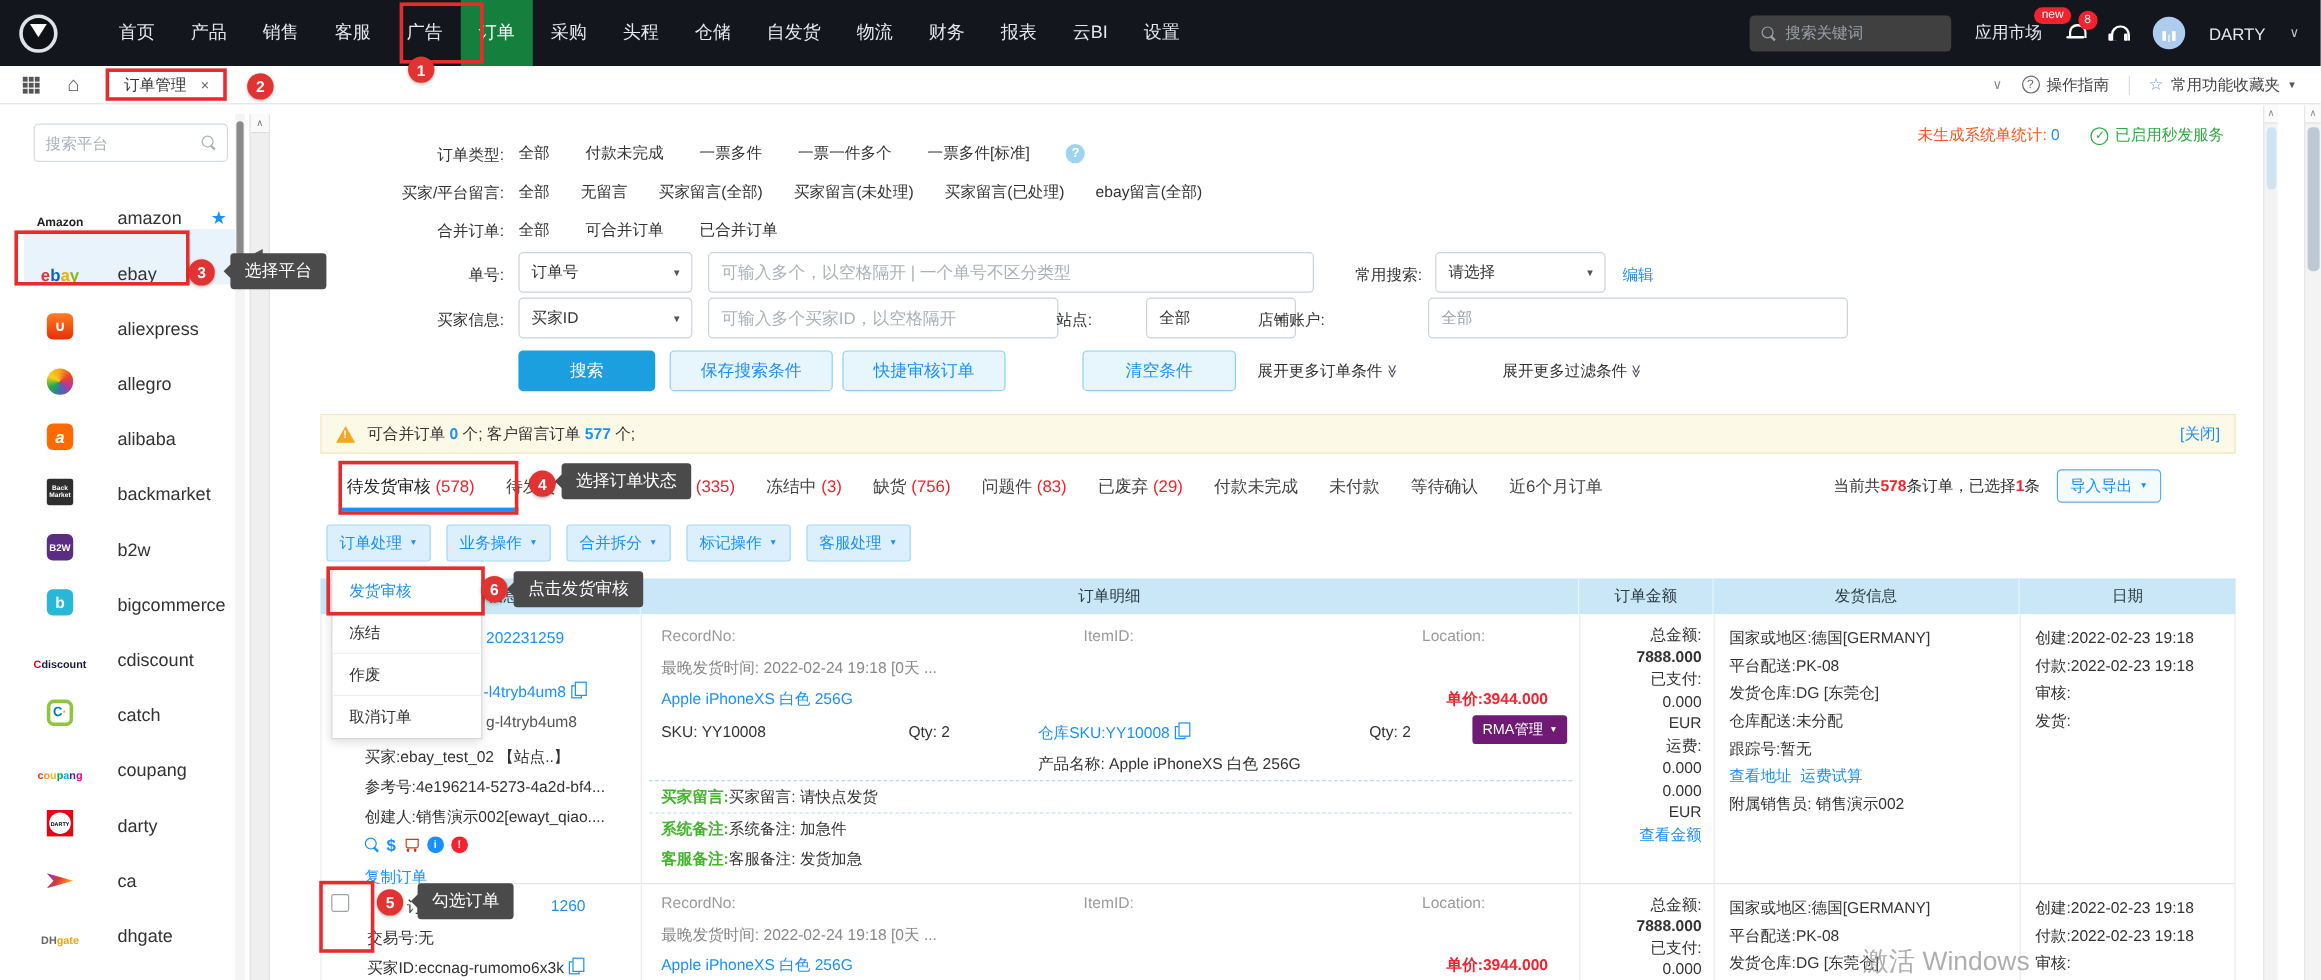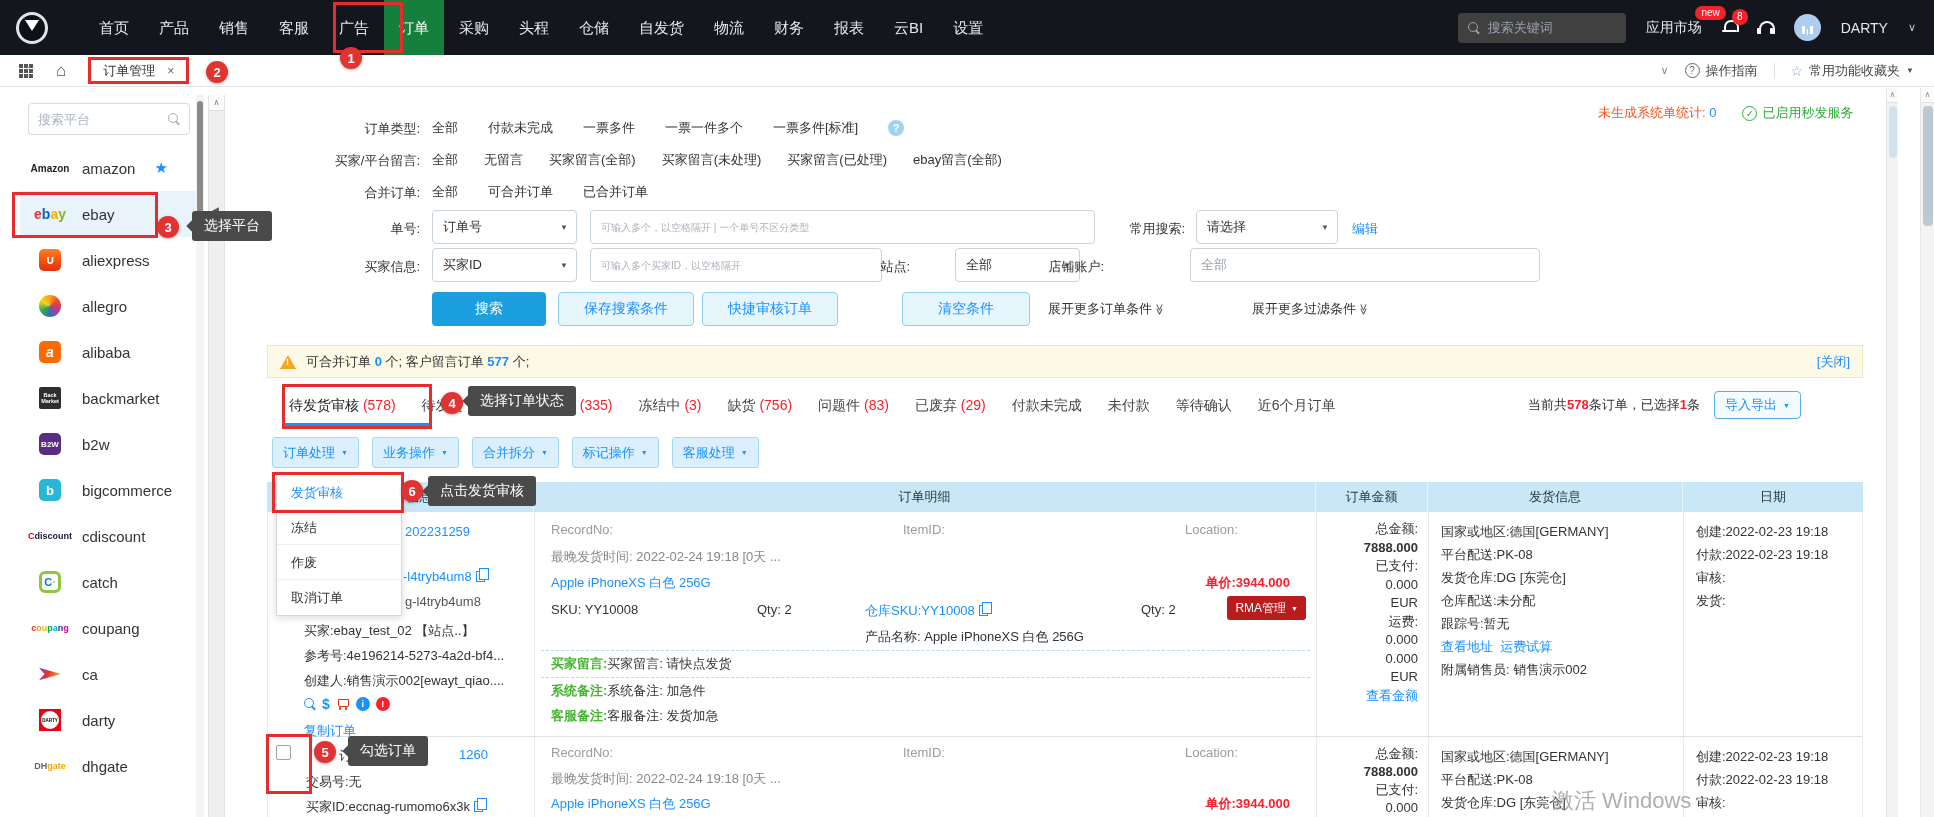--- a/index.html
+++ b/index.html
@@ -47,21 +47,21 @@
 .tabbar-right{margin-left:auto;display:flex;align-items:center;gap:16px;margin-right:20px;font-size:13px;color:#444}
 .qmark{display:inline-block;width:15px;height:15px;border:1px solid #666;border-radius:50%;font-size:10px;line-height:13px;text-align:center;color:#666}
 .vline{width:1px;height:16px;background:#ddd}
 .star-o{color:#7b9fd4;font-size:14px}
 .tiny-caret{font-size:8px;color:#555}
 
 .sidebar{position:absolute;left:20px;top:95px;width:176px;height:722px;background:#fff}
 .sb-search{margin:8px 6px 10px 8px;height:32px;border:1px solid #d5dbe1;border-radius:4px;display:flex;align-items:center;padding:0 9px;color:#aab2bb}
 .sb-search input{border:none;outline:none;flex:1;font-size:13px;color:#333;min-width:0}
 .sb-search input::placeholder{color:#aab2bb}
-.platform{display:flex;align-items:center;height:46px;padding:0 28px 0 6px;gap:8px;font-size:15px;color:#333;cursor:pointer}
+.platform{display:flex;align-items:flex-end;height:46px;padding:0 7px 0 6px;gap:24px;font-size:15px;color:#333;cursor:pointer}
 .platform.selected{background:#e8f3fb}
 .picon{width:48px;display:flex;justify-content:center;align-items:center;flex:0 0 auto}
 .fav-star{margin-left:auto;color:#1890ff;font-size:15px}
 .amz{font-weight:bold;font-size:10px;color:#222}
 .ebay-l span{font-weight:bold;font-size:14px}
 .sq{width:22px;height:22px;border-radius:5px;display:flex;align-items:center;justify-content:center;color:#fff;font-weight:bold}
 .ali-sq{background:linear-gradient(180deg,#ff7e26,#e62e04);font-size:12px}
 .allegro-c{width:22px;height:22px;border-radius:50%;background:conic-gradient(#f8a11b,#e8442c,#b5379b,#3b6fb5,#2ba84a,#f8d21b,#f8a11b)}
 .alibaba-sq{background:#ff6a00;font-size:14px;font-style:italic}
 .bm-sq{background:#2e2e2e;border-radius:2px;font-size:5.5px;line-height:6px;text-align:center}
@@ -85,21 +85,21 @@
 .stat1{color:#fa541c}
 .stat2{color:#2fab3d;display:flex;align-items:center;gap:5px}
 .ck{display:inline-block;width:15px;height:15px;border:1px solid #2fab3d;border-radius:50%;font-size:10px;line-height:13px;text-align:center;color:#2fab3d}
 
 .f-label{position:absolute;width:175px;text-align:right;color:#333;white-space:nowrap}
 .f-opts{position:absolute;display:flex;gap:30px;align-items:center;white-space:nowrap}
 .ol{cursor:pointer;color:#333}
 .help{display:inline-block;width:16px;height:16px;background:#9fd3f2;color:#fff;border-radius:50%;font-size:11px;line-height:16px;text-align:center;font-weight:bold}
 .selectbox{position:absolute;height:34px;border:1px solid #c9d3dc;border-radius:4px;background:#fff;display:flex;align-items:center;padding:0 22px 0 10px;cursor:pointer}
 .selectbox .caret{position:absolute;right:8px;font-size:8px;color:#555}
-.inputbox{position:absolute;height:34px;border:1px solid #c9d3dc;border-radius:4px;background:#fff;padding:0 10px;font-size:10px;color:#333;outline:none}
+.inputbox{position:absolute;height:34px;border:1px solid #c9d3dc;border-radius:4px;background:#fff;padding:0 10px;font-size:14px;color:#333;outline:none}
 .inputbox::placeholder{color:#a9b1ba}
 .fieldbox{position:absolute;height:34px;border:1px solid #c9d3dc;border-radius:4px;background:#fff;display:flex;align-items:center;padding:0 10px;color:#9aa2ab}
 
 .btn-solid{position:absolute;height:34px;background:#1b9fdf;color:#fff;border:none;border-radius:4px;font-size:14px;cursor:pointer;font-family:inherit}
 .btn-line{position:absolute;height:34px;background:#e7f6fd;color:#1890ff;border:1px solid #8fd0f2;border-radius:4px;font-size:14px;cursor:pointer;font-family:inherit}
 .expand-lnk{position:absolute;color:#333;cursor:pointer;white-space:nowrap}
 .dchev{display:inline-block;transform:rotate(90deg);color:#556;font-size:11px;margin-left:2px}
 
 .warnbar{position:absolute;left:267px;top:345px;width:1596px;height:33px;background:#fdf9e7;border:1px solid #f0e6c0;display:flex;align-items:center;gap:6px;padding:0 12px;white-space:nowrap}
 .tri{width:0;height:0;border-left:8px solid transparent;border-right:8px solid transparent;border-bottom:14px solid #f6a623;position:relative;margin-right:4px}
@@ -124,21 +124,21 @@
 .th{display:flex;align-items:center;justify-content:center;border-right:1px solid #e6f4fb;height:100%}
 .trow{position:absolute;left:267px;background:#fff;border-bottom:1px solid #e0e0e0;border-left:1px solid #ececec;border-right:1px solid #ececec}
 .col{position:absolute;top:0;height:100%;border-right:1px solid #ebebeb}
 .gray{color:#9b9b9b}
 .gray2{color:#888}
 .price{color:#f5222d}
 .glabel{color:#44b52e;font-weight:bold}
 .copy{display:inline-block;width:9px;height:11px;border:1px solid #1890ff;background:#fff;position:relative;margin-left:4px;vertical-align:-1px}
 .copy::before{content:"";position:absolute;left:2px;top:-4px;width:8px;height:10px;border:1px solid #1890ff;background:#fff}
 .cb{position:absolute;width:15px;height:15px;border:1px solid #9aa4ad;border-radius:2px;background:#fff;cursor:pointer}
-.rma{position:absolute;height:24px;padding:0 8px;background:#b91c1c;color:#fff;border:none;border-radius:3px;font-size:12px;display:flex;align-items:center;gap:5px;cursor:pointer;font-family:inherit}
+.rma{position:absolute;height:24px;padding:0 8px;background:#701a75;color:#fff;border:none;border-radius:3px;font-size:12px;display:flex;align-items:center;gap:5px;cursor:pointer;font-family:inherit}
 .msg-line{position:absolute;left:6px;right:6px;padding:4px 10px;border-top:1px dashed #bcd9ec;border-bottom:1px dashed #bcd9ec}
 .icon-strip{position:absolute;display:flex;align-items:center;gap:6px}
 .dollar{color:#1890ff;font-weight:bold;font-size:14px}
 .cart{position:relative;display:inline-block;width:14px;height:12px}
 .cart::before{content:"";position:absolute;left:2px;top:1px;width:9px;height:6px;border:1.5px solid #d4380d;border-radius:0 0 2px 2px}
 .cart::after{content:"";position:absolute;left:3px;top:9px;width:2.5px;height:2.5px;background:#d4380d;border-radius:50%;box-shadow:6px 0 #d4380d}
 .ic-circle{display:inline-block;width:14px;height:14px;border-radius:50%;color:#fff;font-size:9px;font-weight:bold;line-height:14px;text-align:center}
 .amt{position:absolute;top:0;right:0;left:0;text-align:right;padding:8px 10px 0 0;line-height:18.5px}
 .shipcol{padding:8px 0 0 12px;line-height:23px;white-space:nowrap}
 
@@ -295,31 +295,31 @@
         <span style="color:#d8c610">u</span>
         <span style="color:#00a650">p</span>
         <span style="color:#00aeef">a</span>
         <span style="color:#2e3192">n</span>
         <span style="color:#ec008c">g</span>
       </span>
     <span>coupang</span>
   </div>
   <div class="platform">
     <span class="picon">
-        <span class="ca-icon"></span>
-      </span>
-    <span>ca</span>
-  </div>
-  <div class="platform">
-    <span class="picon">
         <span class="darty-sq">
           <i>DARTY</i>
         </span>
       </span>
     <span>darty</span>
+  </div>
+  <div class="platform">
+    <span class="picon">
+        <span class="ca-icon"></span>
+      </span>
+    <span>ca</span>
   </div>
   <div class="platform">
     <span class="picon dhg">
         <span style="color:#666">DH</span>
         <span style="color:#f7a500">gate</span>
       </span>
     <span>dhgate</span>
   </div>
 </aside>
 <div class="sb-scroll">

